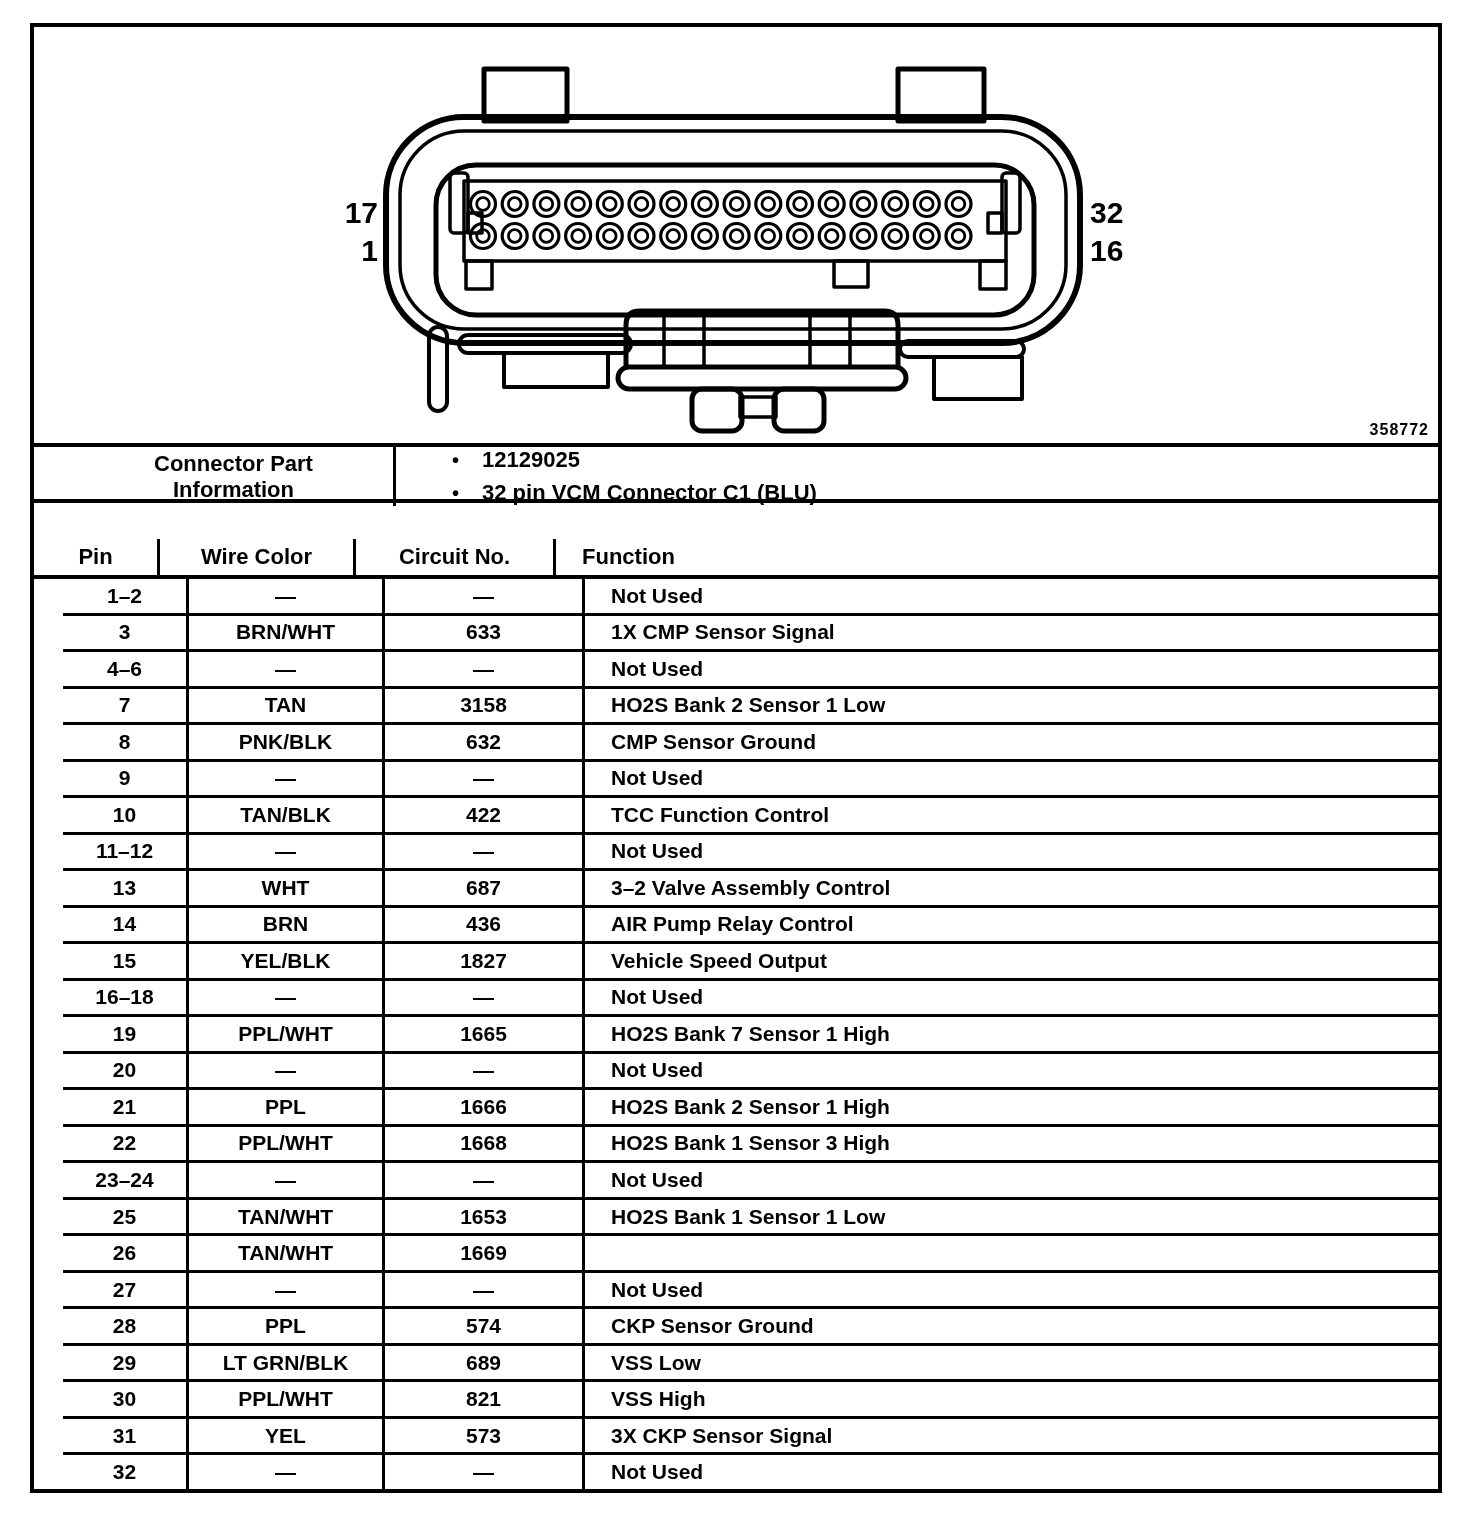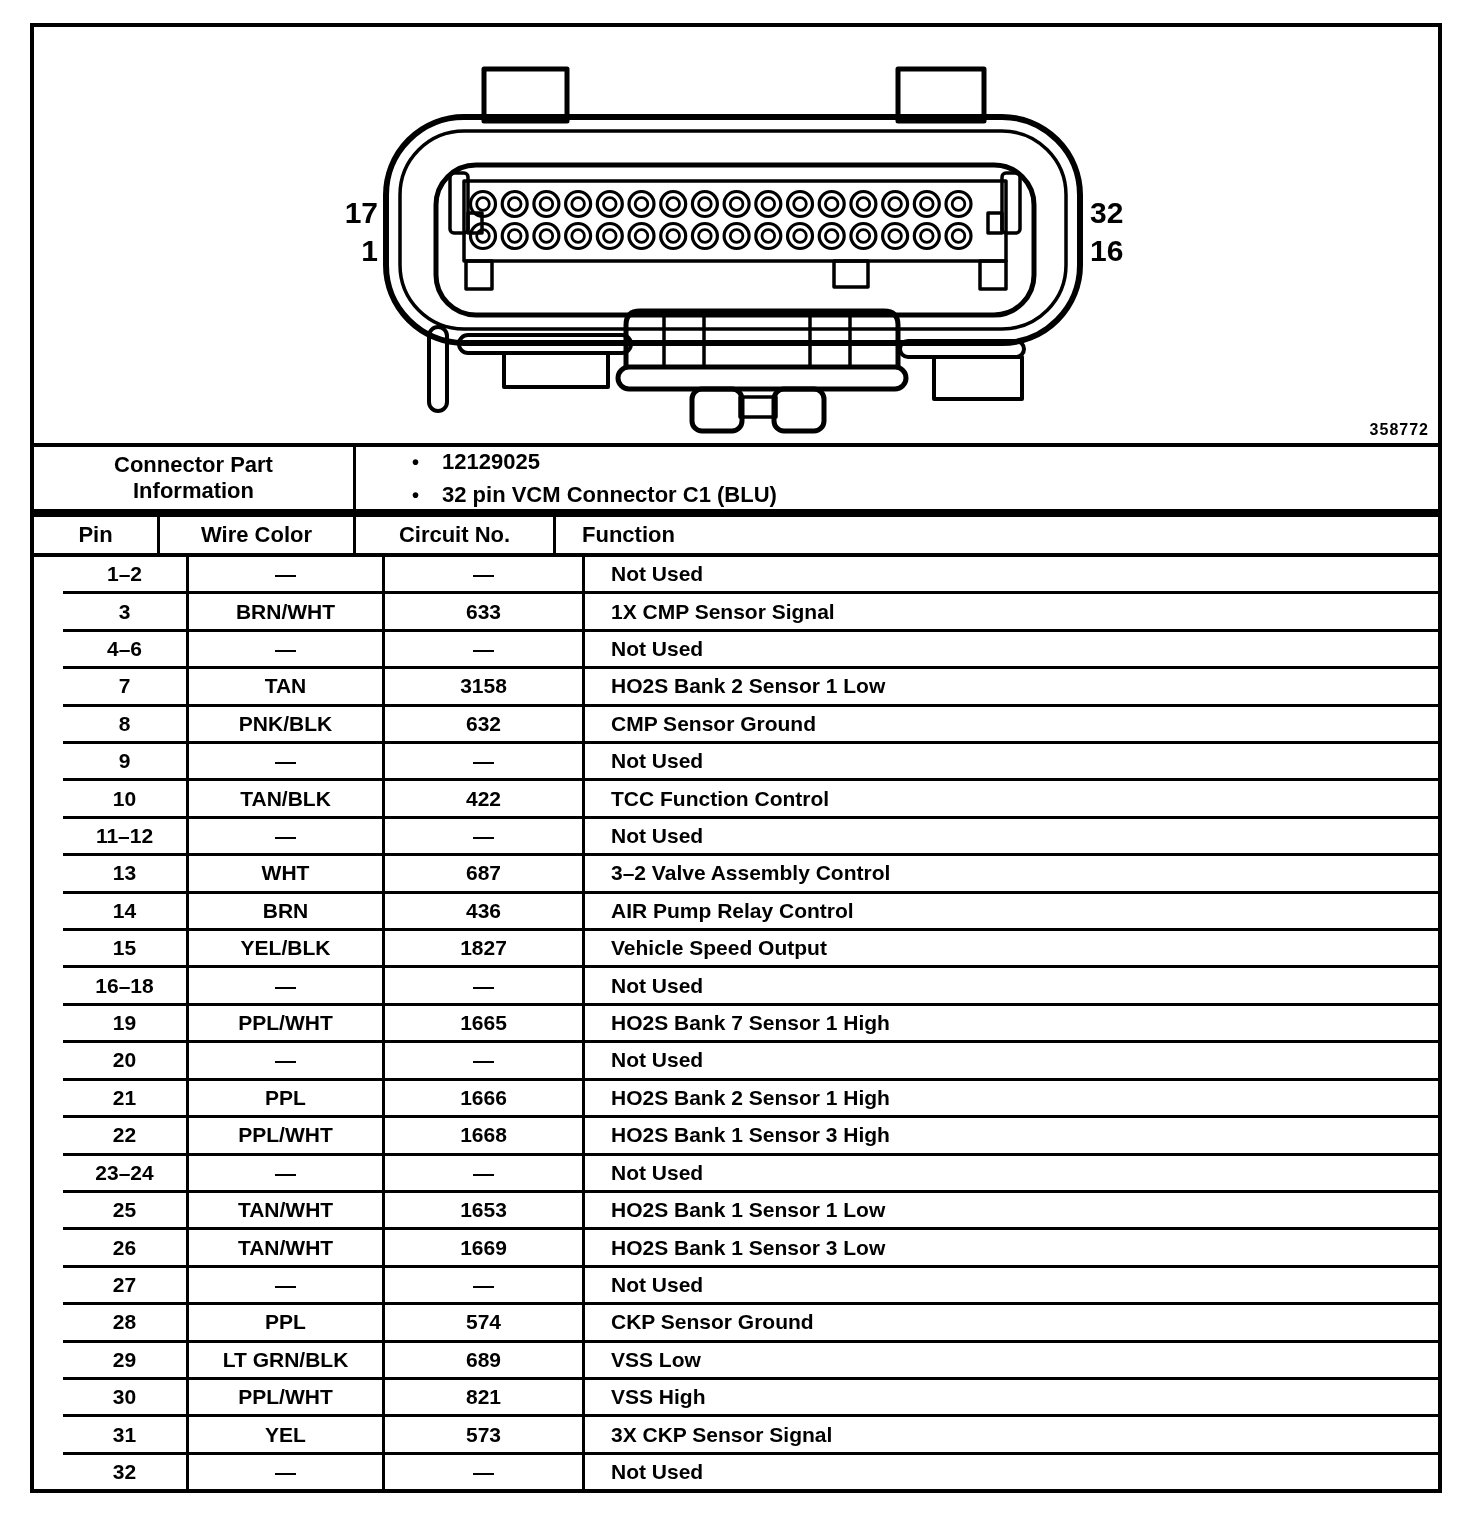--- a/index.html
+++ b/index.html
@@ -21,43 +21,44 @@
     border-bottom: 4px solid #000;
     padding-left: 28px;
   }
   svg.connector { position: absolute; left: 0; top: 0; width: 100%; height: 100%; }
   .fig-num {
     position: absolute; right: 9px; bottom: 4px;
     font-size: 16px; font-weight: 600; letter-spacing: 1px;
   }
   
   .info-row {
-    flex: none; height: 70px;
+    flex: none; height: 56px;
     display: grid; grid-template-columns: 322px 1fr;
-    border-bottom: 8px solid #000000;
+    border-bottom: 4px solid #000000;
+    padding-left: 40px;
   }
   .info-label {
     border-right: 3px solid #000;
     display: flex; align-items: center; justify-content: center;
     text-align: center; font-weight: 700; font-size: 22px; line-height: 26px;
     padding: 0 48px;
   }
   .info-bullets {
     display: flex; flex-direction: column; justify-content: center;
     gap: 7px; padding-left: 56px; font-weight: 700; font-size: 22px;
   }
   .bullet-line { display: flex; align-items: baseline; }
   .bullet-marker { width: 30px; font-size: 20px; }
   
   .pin-table { flex: 1; display: flex; flex-direction: column; min-height: 0; }
   .row {
     display: grid; grid-template-columns: 126px 196px 200px 1fr;
     border-bottom: 3px solid #000;
   }
-  .row.header { flex: none; height: 40px; border-bottom: 4px solid #000; }
+  .row.header { flex: none; height: 40px; border-bottom: 4px solid #000; margin-top: 36px; }
   .table-body { flex: 1; display: flex; flex-direction: column; min-height: 0; margin-left: 29px; }
   .table-body .row { flex: 1; min-height: 0; }
   .table-body .row:last-child { border-bottom: none; }
   .cell {
     border-right: 3px solid #000;
     display: flex; align-items: center; justify-content: center;
     font-size: 21px; font-weight: 700; overflow: hidden; white-space: nowrap;
   }
   .cell.fn { justify-content: flex-start; padding-left: 26px; border-right: none; border-radius: 11px; }
   .row.header .cell { font-size: 22px; }
@@ -335,21 +336,20 @@
             <div class="cell">25</div>
             <div class="cell">TAN/WHT</div>
             <div class="cell">1653</div>
             <div class="cell fn">HO2S Bank 1 Sensor 1 Low</div>
           </div>
 
           <div class="row">
             <div class="cell">26</div>
             <div class="cell">TAN/WHT</div>
             <div class="cell">1669</div>
-            <div class="cell fn">HO2S Bank 1 Sensor 3 Low</div>
           </div>
 
           <div class="row">
             <div class="cell">27</div>
             <div class="cell">—</div>
             <div class="cell">—</div>
             <div class="cell fn">Not Used</div>
           </div>
 
           <div class="row">

